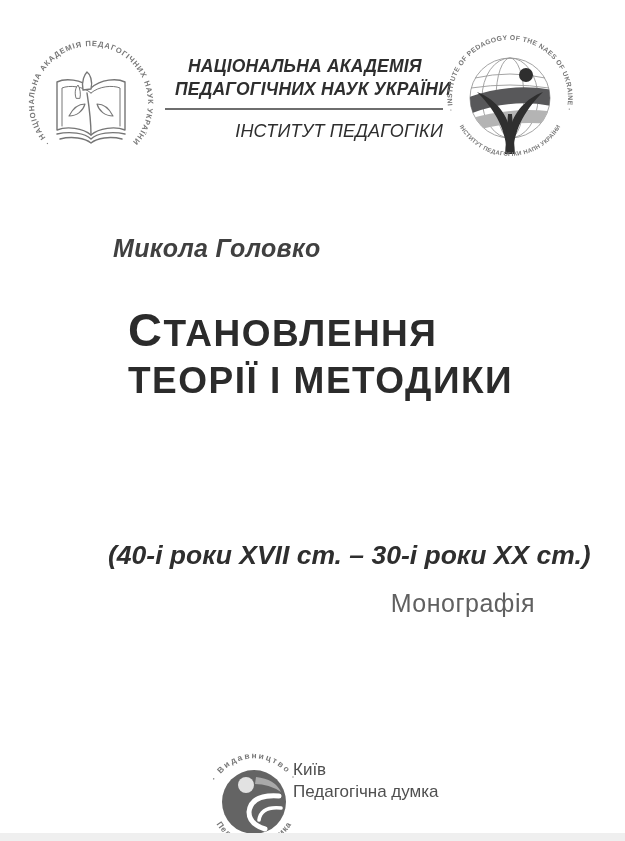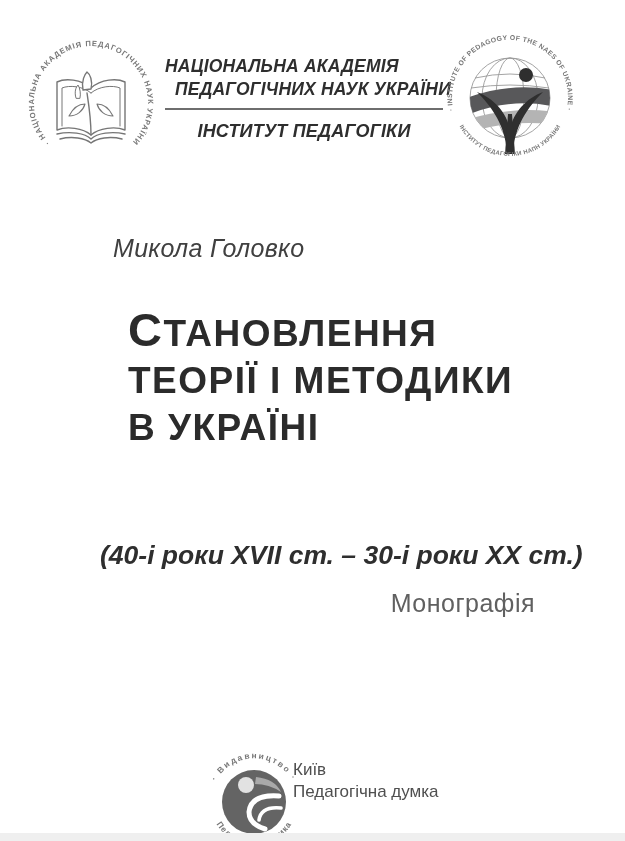--- a/index.html
+++ b/index.html
@@ -4,30 +4,30 @@
 <style>
   html,body{margin:0;padding:0;background:#efefef;}
   .page{
     position:relative;width:625px;height:841px;background:#ffffff;
     overflow:hidden;font-family:"Liberation Sans", sans-serif;
   }
   
   .seal-left{position:absolute;left:24px;top:36px;width:134px;height:134px;}
   .logo-right{position:absolute;left:441px;top:32px;width:138px;height:138px;}
   .header-text{position:absolute;left:165px;top:56px;width:278px;color:#2e2e2e;}
-  .hline1,.hline2{font-style:italic;font-weight:bold;font-size:17.5px;line-height:21px;letter-spacing:.2px;white-space:nowrap;}
+  .hline1,.hline2{font-style:italic;font-weight:bold;font-size:17.5px;line-height:21px;letter-spacing:.2px;white-space:nowrap;margin-left:23px;}
   .hline2{margin-left:10px;margin-top:2px;}
   .hdivider{height:2px;background:#6e6e6e;margin-top:8px;}
-  .hinstitute{font-style:italic;font-weight:bold;font-size:18px;line-height:21px;text-align:center;margin-top:11px;letter-spacing:.2px;}
+  .hinstitute{font-style:italic;font-weight:normal;font-size:18px;line-height:21px;text-align:right;margin-top:11px;letter-spacing:.2px;}
   
-  .author{position:absolute;left:113px;top:234px;font-style:italic;font-weight:normal;font-size:25px;color:#404040;letter-spacing:.3px;}
+  .author{position:absolute;left:113px;top:234px;font-style:italic;font-weight:bold;font-size:25px;color:#404040;letter-spacing:.3px;}
   .title{position:absolute;left:128px;top:306px;color:#2b2b2b;}
   .t-line{font-weight:bold;font-size:37px;line-height:47px;letter-spacing:1.5px;white-space:nowrap;}
   .t-line:first-child::first-letter{font-size:47px;}
-  .subtitle{position:absolute;left:100px;top:540px;font-style:italic;font-weight:bold;font-size:26.5px;color:#2e2e2e;white-space:nowrap;}
+  .subtitle{position:absolute;left:108px;top:540px;font-style:italic;font-weight:bold;font-size:26.5px;color:#2e2e2e;white-space:nowrap;}
   .monograph{position:absolute;right:90px;top:589px;font-size:25px;color:#606060;letter-spacing:.5px;}
   
   .pub-logo{position:absolute;left:199px;top:750px;width:110px;height:91px;}
   .imprint{position:absolute;left:293px;top:759px;font-size:17px;line-height:21.5px;color:#4f4f4f;}
   .bottom-strip{position:absolute;left:0;top:833px;width:625px;height:8px;background:#efefef;z-index:5;}
   
   .ringtext{fill:#777;font-family:"Liberation Sans",sans-serif;font-weight:bold;}
 </style>
 </head>
 <body>
@@ -93,21 +93,20 @@
     <text class="ringtext" font-size="5.9" letter-spacing="0.3" fill="#555">
       <textPath href="#instBottom" startOffset="50%" text-anchor="middle">ІНСТИТУТ ПЕДАГОГІКИ НАПН УКРАЇНИ</textPath>
     </text>
   </svg>
 
   <div class="author">Микола Головко</div>
 
   <div class="title">
     <div class="t-line">СТАНОВЛЕННЯ</div>
     <div class="t-line">ТЕОРІЇ І МЕТОДИКИ</div>
-    <div class="t-line">В УКРАЇНІ</div>
   </div>
 
   <div class="subtitle">(40-і роки XVII ст. – 30-і роки XX ст.)</div>
   <div class="monograph">Монографія</div>
 
   <svg class="pub-logo" viewBox="0 0 110 91">
     <defs>
       <path id="pubTop" d="M 14.1,37.1 A 43.5 43.5 0 0 1 95.9,37.1" fill="none"></path>
       <path id="pubBottom" d="M 14.1,66.9 A 43.5 43.5 0 0 0 95.9,66.9" fill="none"></path>
     </defs>

